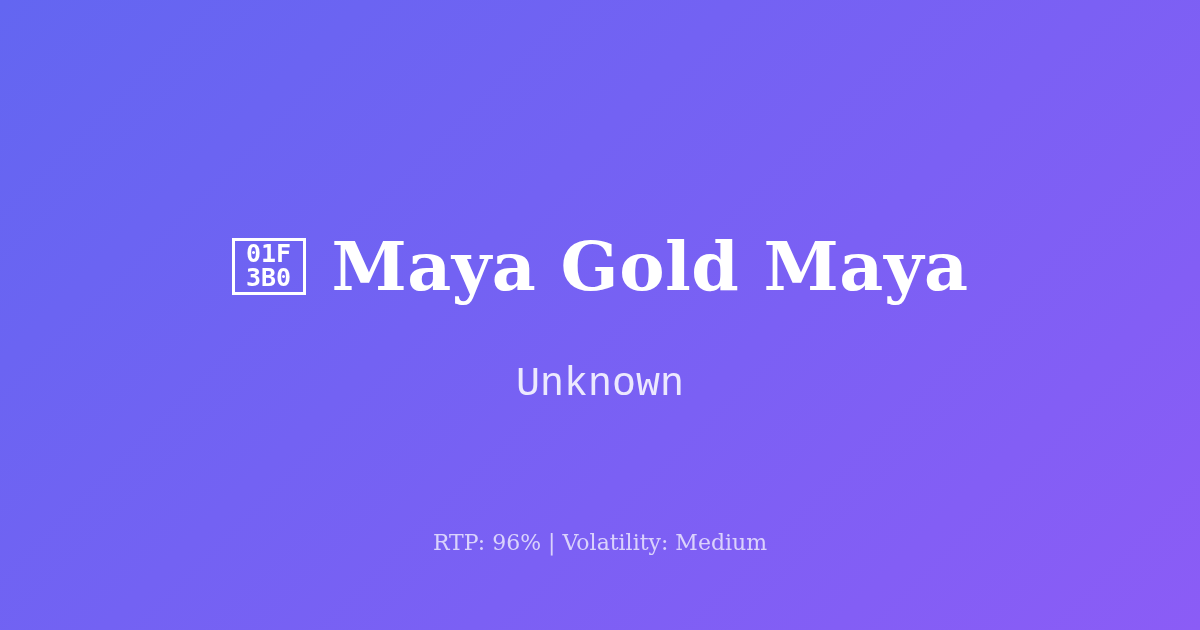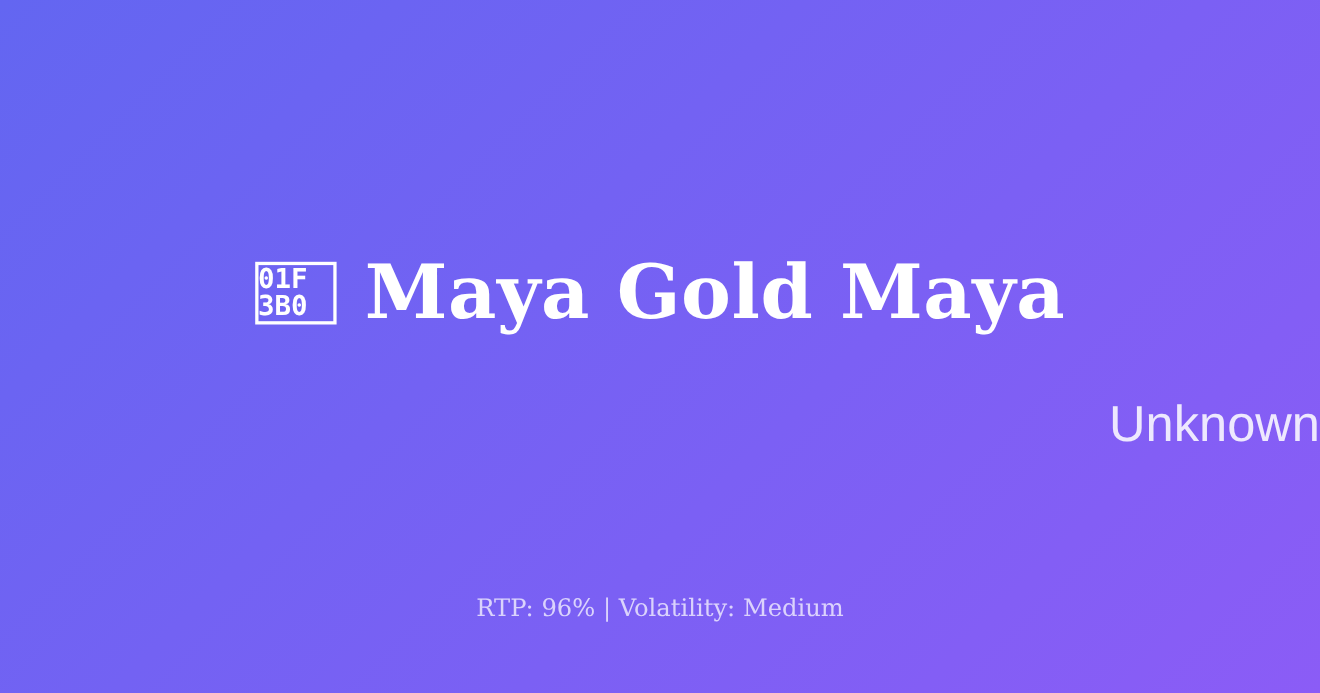--- a/index.html
+++ b/index.html
@@ -37,20 +37,21 @@
     align-items: center;
     justify-content: center;
     gap: 26px;
     line-height: 1;
   }
 
   
   .tofu {
     display: inline-flex;
     flex-direction: column;
+    align-items: center;
     justify-content: center;
     width: 74px;
     height: 57px;
     box-sizing: border-box;
     border: 3px solid #ffffff;
     font-family: "DejaVu Sans Mono", "Liberation Mono", monospace;
     font-size: 25px;
     font-weight: bold;
     color: #ffffff;
     letter-spacing: 0px;
@@ -71,42 +72,41 @@
     letter-spacing: 0.5px;
     white-space: nowrap;
   }
 
   
   .subtitle {
     position: absolute;
     top: 363px;
     left: 0;
     right: 0;
-    text-align: right;
-    font-family: Liberation Sans, sans-serif;
-    font-size: 46px;
+    text-align: center;
+    font-family: Liberation Mono, monospace;
+    font-size: 40px;
     font-weight: normal;
     color: rgba(255, 255, 255, 0.86);
     line-height: 44px;
   }
 
   
   .meta {
     position: absolute;
     top: 528px;
     left: 0;
     right: 0;
     text-align: center;
     font-family: "DejaVu Serif", "Liberation Serif", serif;
     font-size: 22px;
     font-weight: normal;
     color: rgba(255, 255, 255, 0.72);
     line-height: 30px;
     white-space: nowrap;
-    margin-top: 11px;
   }
 </style>
 </head>
 <body>
 
 <div class="og-card">
 
   <div class="title-row">
     <span class="tofu">
       <span class="tofu-row">01F</span>

